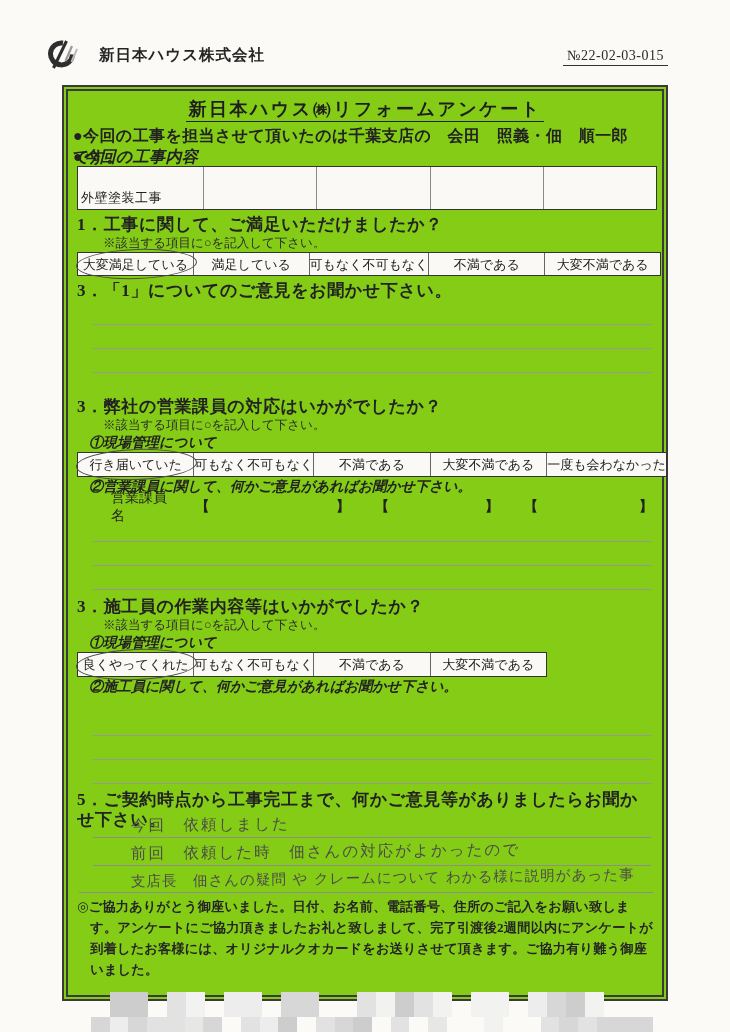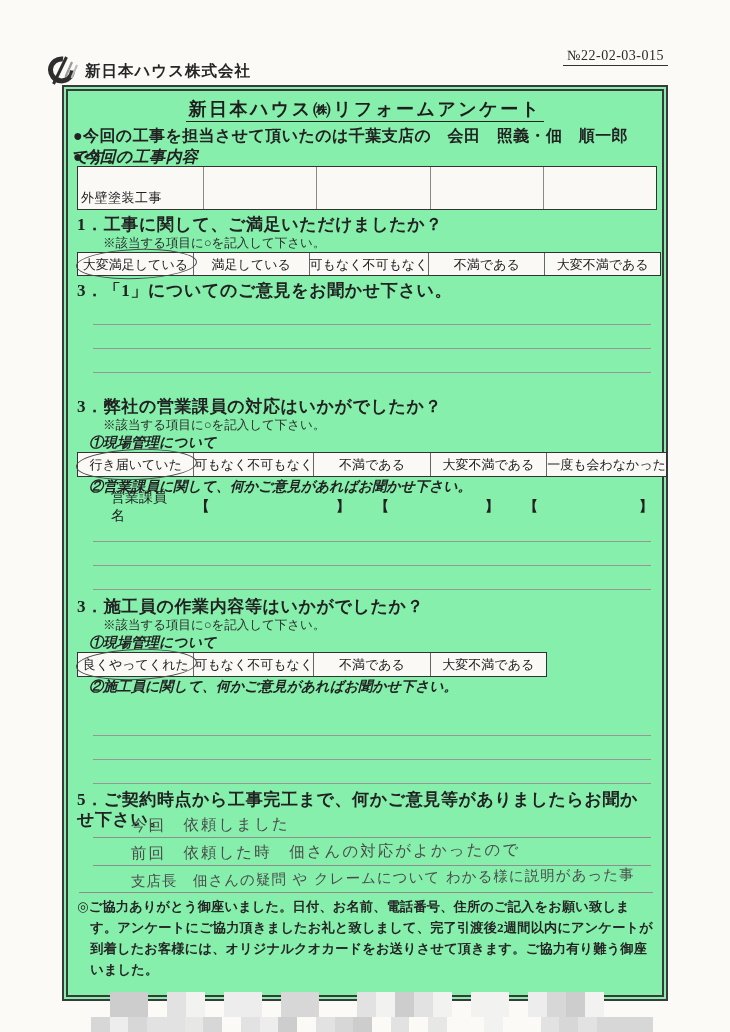--- a/index.html
+++ b/index.html
@@ -5,35 +5,35 @@
   * { margin:0; padding:0; box-sizing:border-box; }
   html,body { width:730px; height:1032px; }
   body {
     font-family:"Liberation Serif","DejaVu Serif",serif;
     background:#fdfdfb; color:#222; position:relative; overflow:hidden;
   }
   .page { position:absolute; inset:0; background:#fbfaf7; }
 
   
   .hdr { position:absolute; left:46px; top:38px; width:640px; height:40px; }
-  .brand { position:absolute; left:0; top:18px; display:flex; align-items:center; gap:6px; }
+  .brand { position:absolute; left:0; top:2px; display:flex; align-items:center; gap:20px; }
   .logo { width:33px; height:30px; }
   .brand-name {
     font-family:"Liberation Sans","DejaVu Sans",sans-serif;
     font-weight:700; font-size:15.5px; letter-spacing:1px; color:#252525;
   }
   .docnum {
     position:absolute; right:18px; top:10px; font-size:14px; letter-spacing:.5px;
     border-bottom:1.4px solid #333; padding:0 4px 1px 4px; color:#2a2a2a;
   }
 
   
   .sheet {
     position:absolute; left:62px; top:85px; width:606px; height:916px;
-    border:6px double #3a3a3a; background:#86efac; padding:4px 9px 4px 9px;
+    border:6px double #3a3a3a; background:#84cc16; padding:4px 9px 4px 9px;
   }
 
   .title {
     text-align:center; font-size:18px; font-weight:700; letter-spacing:2.5px;
     color:#1e1e1e; height:26px; line-height:24px; margin-top:2px;
   }
   .title span { border-bottom:1.6px solid #222; padding:0 2px 2px 2px; }
 
   .bullet { font-size:16px; font-weight:600; letter-spacing:.4px; height:21px;
             line-height:21px; margin-left:-4px; }

